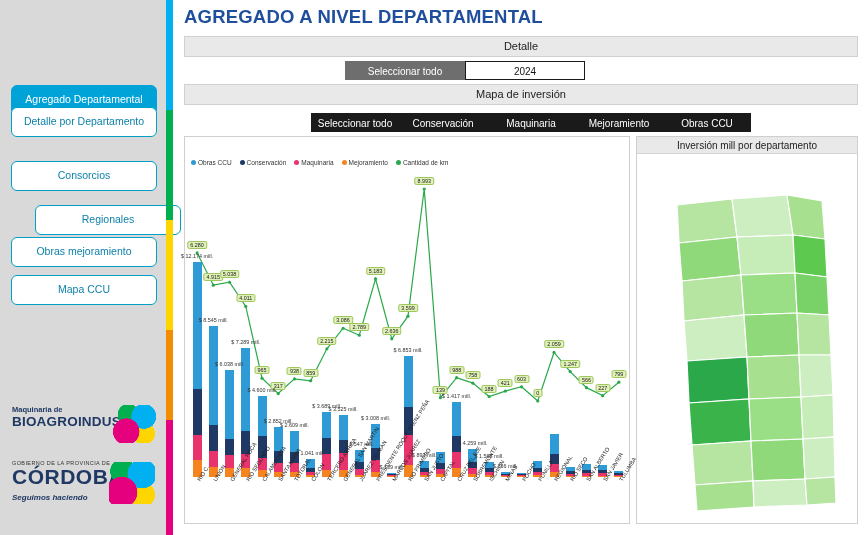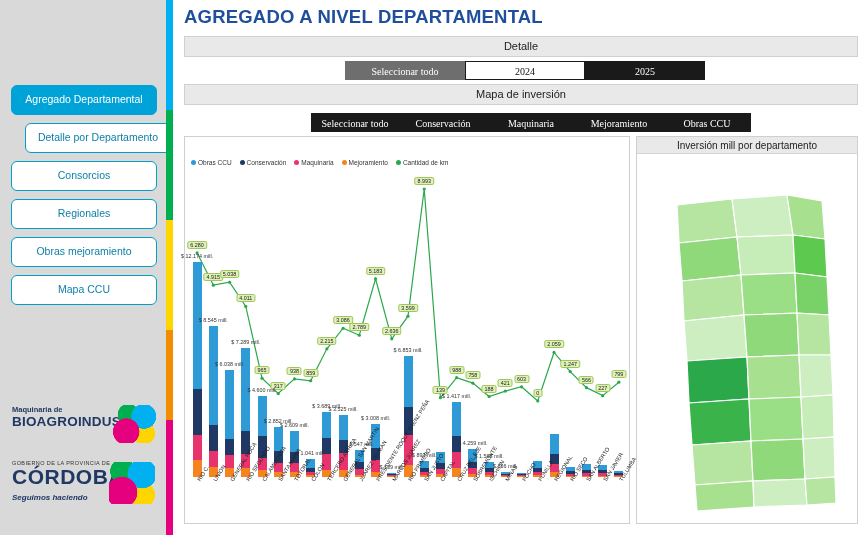--- a/index.html
+++ b/index.html
@@ -27,22 +27,22 @@
        #e5007e 420px, #e5007e 535px);
   }
   .nav-btn {
     position:absolute; left:11px; width:146px; height:30px;
     border:1.5px solid #00a0c6; border-radius:6px;
     background:#ffffff; color:#0b7fa8;
     font-size:10.5px; text-align:center; line-height:27px;
     white-space:nowrap;
   }
   .nav-btn.active { background:#00a3d8; color:#ffffff; border-color:#00a3d8; }
-  #nav0 { top:85px; } #nav1 { top:123px;margin-left:14px; } #nav2 { top:161px; }
-  #nav3 { top:199px; } #nav4 { top:237px; } #nav5 { top:275px; }
+  #nav0 { top:85px; } #nav1 { top:107px; } #nav2 { top:161px; }
+  #nav3 { top:205px;margin-left:24px; } #nav4 { top:237px; } #nav5 { top:275px; }
   #nav6 { top:313px; }
 
   #logo-min {
     position:absolute; left:12px; top:405px; width:145px; height:45px;
   }
   #logo-min .mlabel { font-size:7.5px; color:#1f3864; font-weight:bold; }
   #logo-min .mbig { font-size:13.5px; color:#1f3864; font-weight:bold; letter-spacing:.2px; }
   #logo-min .swoosh {
     position:absolute; right:0; top:0; width:44px; height:38px;
     background:
@@ -71,21 +71,21 @@
     position:absolute; left:184px; top:6px;
     font-size:18.5px; font-weight:bold; color:#1f4e9c; letter-spacing:.2px;
   }
   .band {
     position:absolute; background:#e9e9e9; border:1px solid #d0d0d0;
     font-size:11px; color:#222; text-align:center; line-height:19px;
   }
   #band-periodo { left:184px; top:36px; width:674px; height:21px; }
   #band-tipo { left:184px; top:84px; width:674px; height:21px; }
 
-  .seg-row { position:absolute; display:flex;font-family:Liberation Serif, serif; }
+  .seg-row { position:absolute; display:flex; }
   .seg {
     height:19px; line-height:19px; font-size:10px; text-align:center;
     border:1px solid #1a1a1a; background:#ffffff; color:#111;
   }
   .seg.grey { background:#6e6e6e; color:#ffffff; border-color:#6e6e6e; }
   .seg.dark { background:#1a1a1a; color:#ffffff; }
   #periodo-seg { left:345px; top:61px; }
   #periodo-seg .seg { width:120px; }
   #tipo-seg { left:311px; top:113px; }
   #tipo-seg .seg { width:88px; }
@@ -151,21 +151,20 @@
   </div>
 </div>
 <div id="sidebar-stripe"></div>
 
 <div id="title">AGREGADO A NIVEL DEPARTAMENTAL</div>
 
 <div id="band-periodo" class="band">Detalle</div>
 <div id="periodo-seg" class="seg-row">
   <div class="seg grey">Seleccionar todo</div>
   <div class="seg">2024</div>
-  <div class="seg dark">2025</div>
 </div>
 
 <div id="band-tipo" class="band">Mapa de inversión</div>
 <div id="tipo-seg" class="seg-row">
   <div class="seg dark">Seleccionar todo</div>
   <div class="seg dark">Conservación</div>
   <div class="seg dark">Maquinaria</div>
   <div class="seg dark">Mejoramiento</div>
   <div class="seg dark">Obras CCU</div>
 </div>

